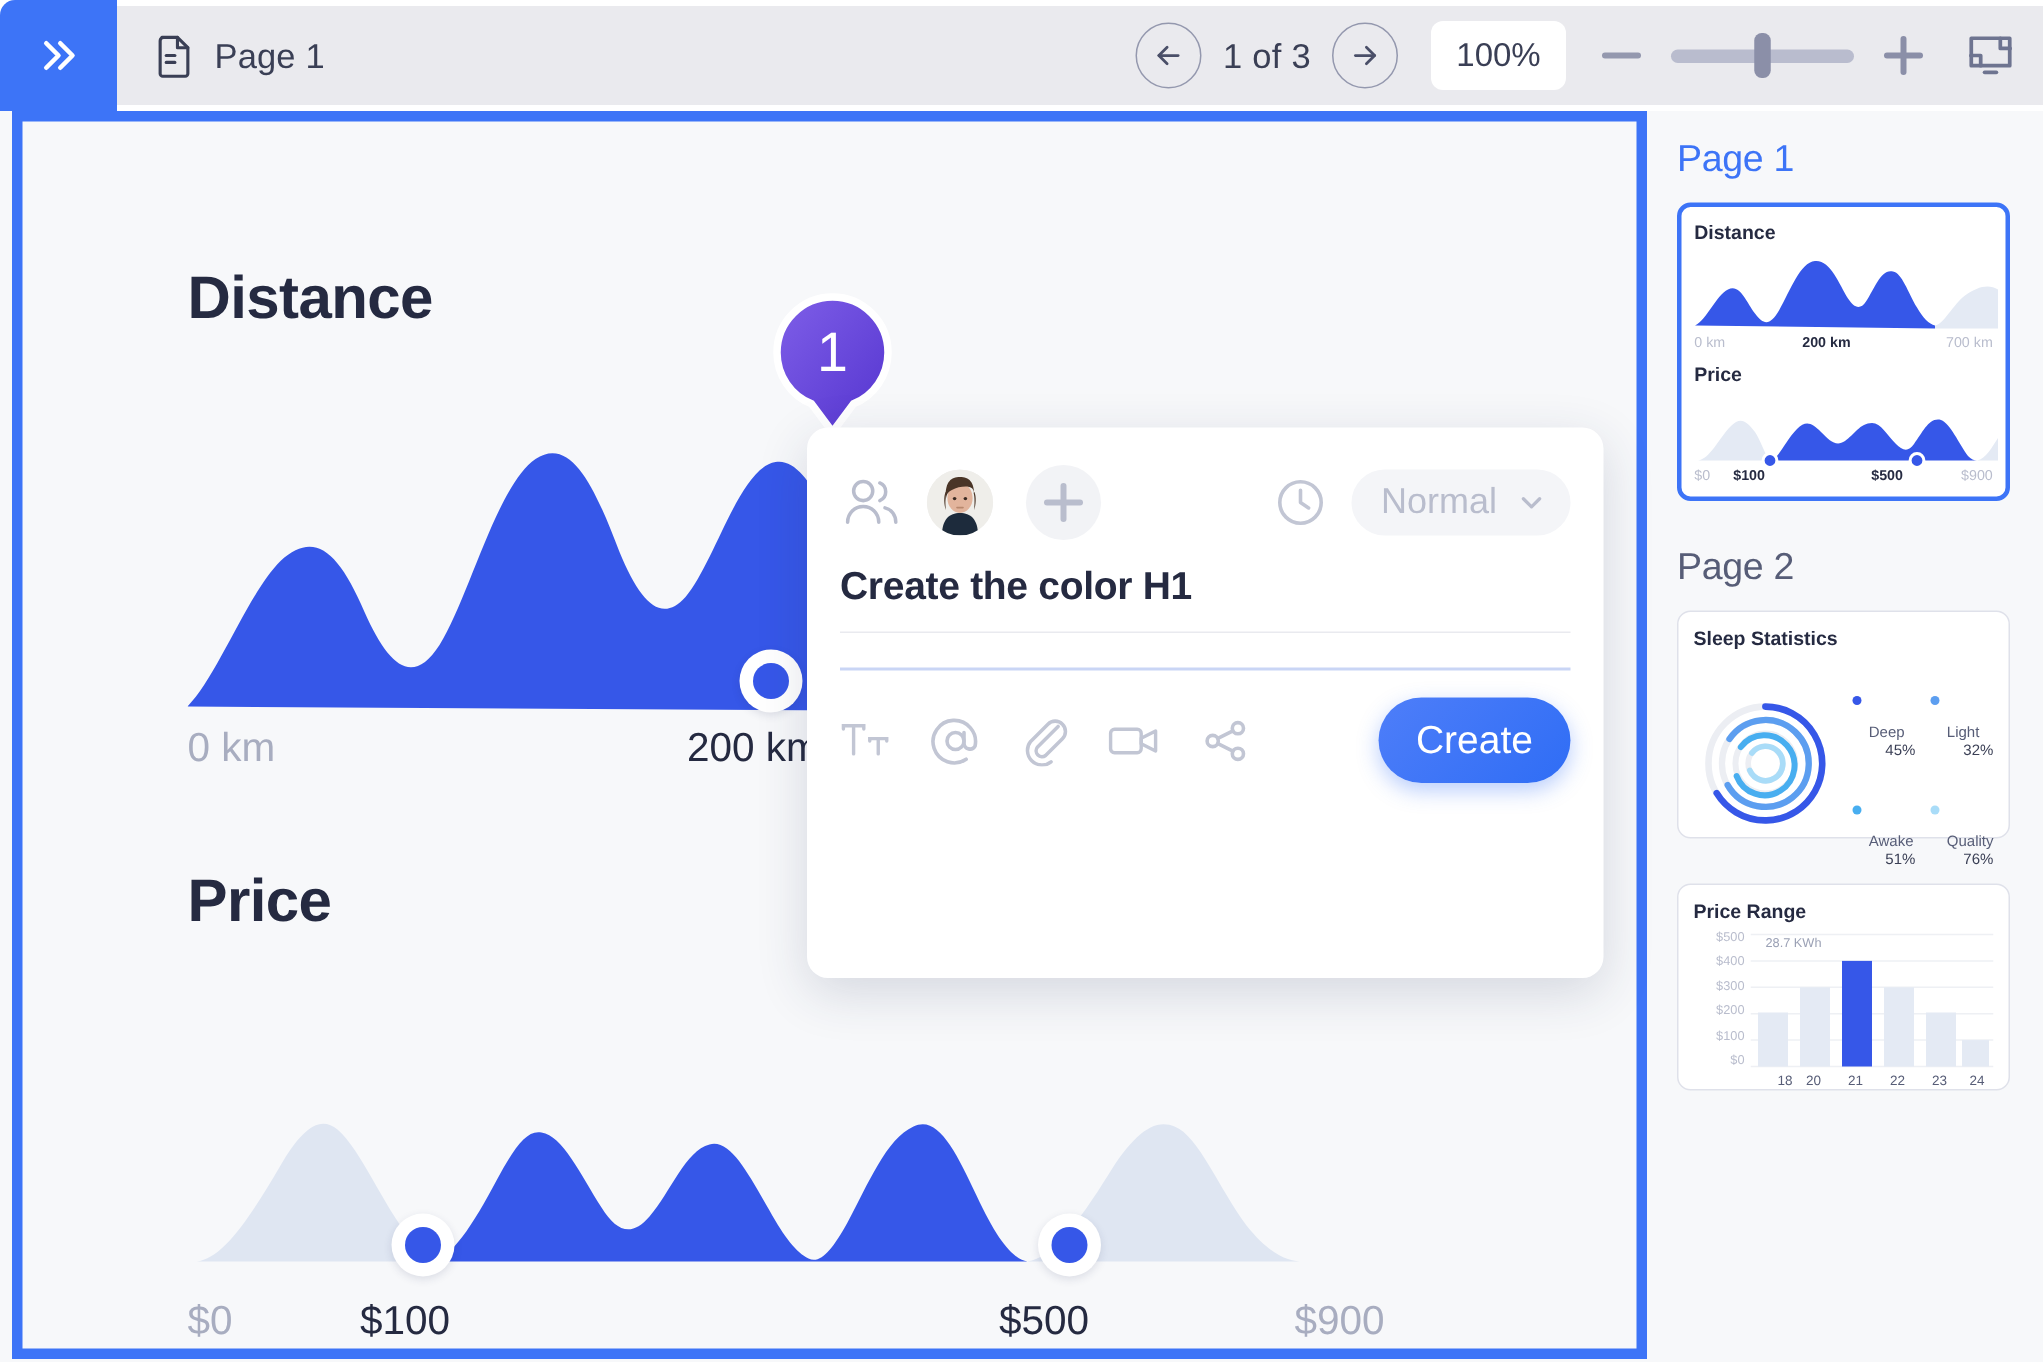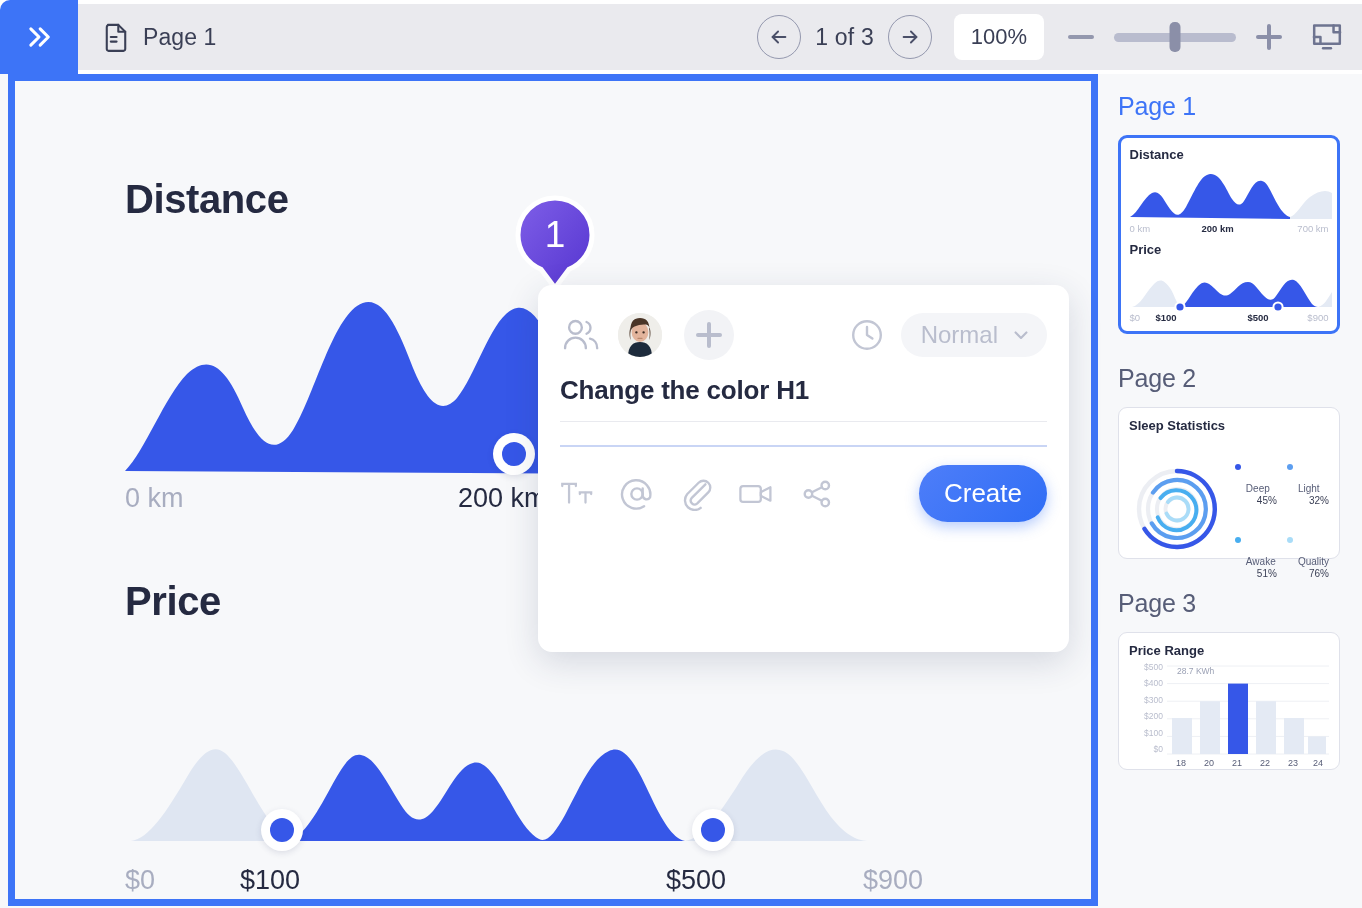--- a/index.html
+++ b/index.html
@@ -273,21 +273,21 @@
         </span>
         <span class="prio">
           <span>Normal</span>
           <svg width="20" height="20" viewBox="0 0 24 24" fill="none" stroke="#b9bdcd" stroke-width="2.6" stroke-linecap="round" stroke-linejoin="round">
             <path d="M5.5 9l6.5 6.5L18.5 9"></path>
           </svg>
         </span>
       </span>
     </div>
 
-    <div class="card-title">Change the color H1</div>
+    <div class="card-title">Create the color H1</div>
     <div class="card-sep"></div>
 
 
     <div class="card-sep2"></div>
 
     <div class="card-foot">
       <span class="foot-icons">
         <span>
           <svg width="34" height="30" viewBox="0 0 30 26" fill="none" stroke="#c2c6d4" stroke-width="2" stroke-linecap="round">
             <path d="M2 6V4h12v2"></path>
@@ -407,21 +407,20 @@
                 <i class="lg-dot" style="background:#a9dcf8"></i>
             <span class="lg-name">Quality</span>
               </span>
             <div class="lg-val">76%</div>
           </div>
         </div>
       </div>
     </div>
 
     <div class="spacer30"></div>
-    <div class="pg-label">Page 3</div>
 
     <div class="thumb" style="height:138px">
       <div class="th-title">Price Range</div>
       <div style="position:relative; margin-top:4px; height:108px;">
         <div style="position:absolute; left:0; top:0; width:34px; height:92px; display:flex; flex-direction:column;
                     justify-content:space-between; align-items:flex-end; font-size:8.5px; color:#b9bdcd;">
           <span>$500</span>
           <span>$400</span>
           <span>$300</span>
           <span>$200</span>
@@ -439,21 +438,21 @@
           </g>
           <rect x="5" y="53.0" width="20" height="36" fill="#e4eaf4"></rect>
           <rect x="33" y="36.2" width="20" height="52.8" fill="#e4eaf4"></rect>
           <rect x="61" y="18.6" width="20" height="70.4" fill="#3657e8"></rect>
           <rect x="89" y="36.2" width="20" height="52.8" fill="#e4eaf4"></rect>
           <rect x="117" y="53.0" width="20" height="36" fill="#e4eaf4"></rect>
           <rect x="141" y="71.4" width="18" height="17.6" fill="#e4eaf4"></rect>
         </svg>
         <div style="position:absolute; left:48px; top:4px; font-size:8.5px; color:#9ba1b5;">28.7 KWh</div>
         <div style="position:absolute; left:38px; top:96px; width:162px; display:flex; font-size:9px; color:#575d77;">
-          <span style="width:28px; text-align:center">18</span>
+          <span style="width:28px; text-align:right">18</span>
           <span style="width:28px; text-align:center">20</span>
           <span style="width:28px; text-align:center">21</span>
           <span style="width:28px; text-align:center">22</span>
           <span style="width:28px; text-align:center">23</span>
           <span style="width:22px; text-align:center">24</span>
         </div>
       </div>
     </div>
 
   </div>

